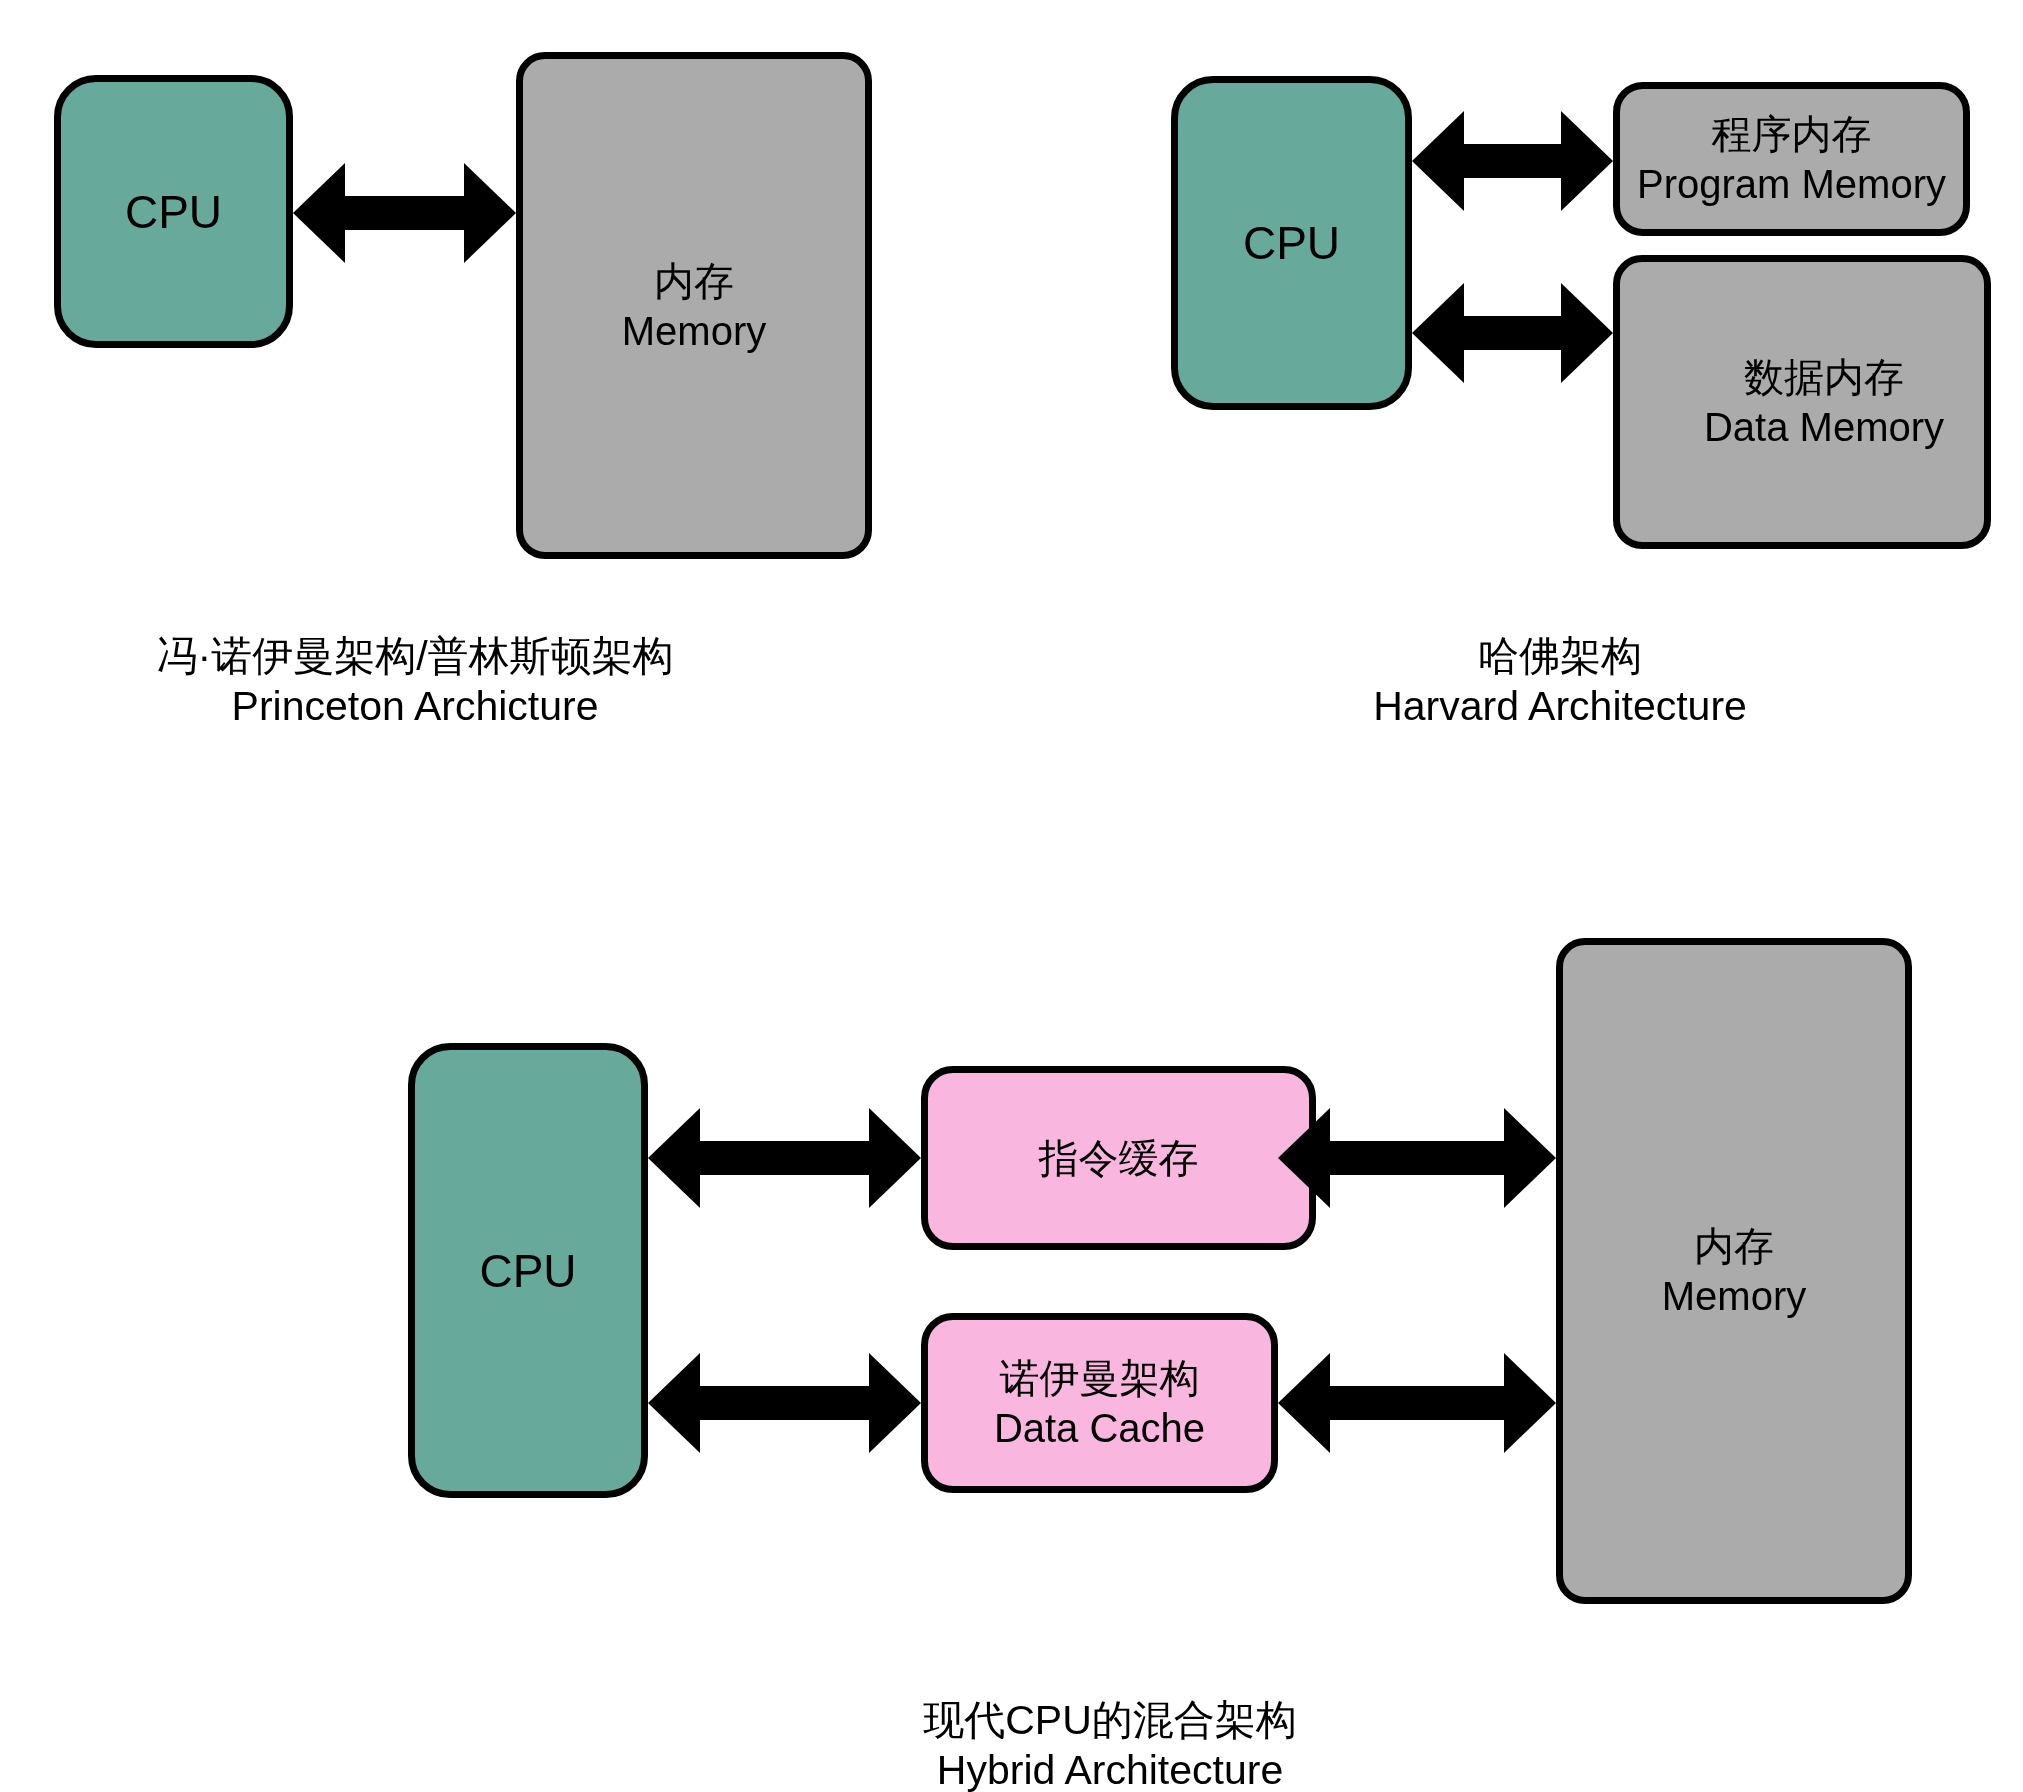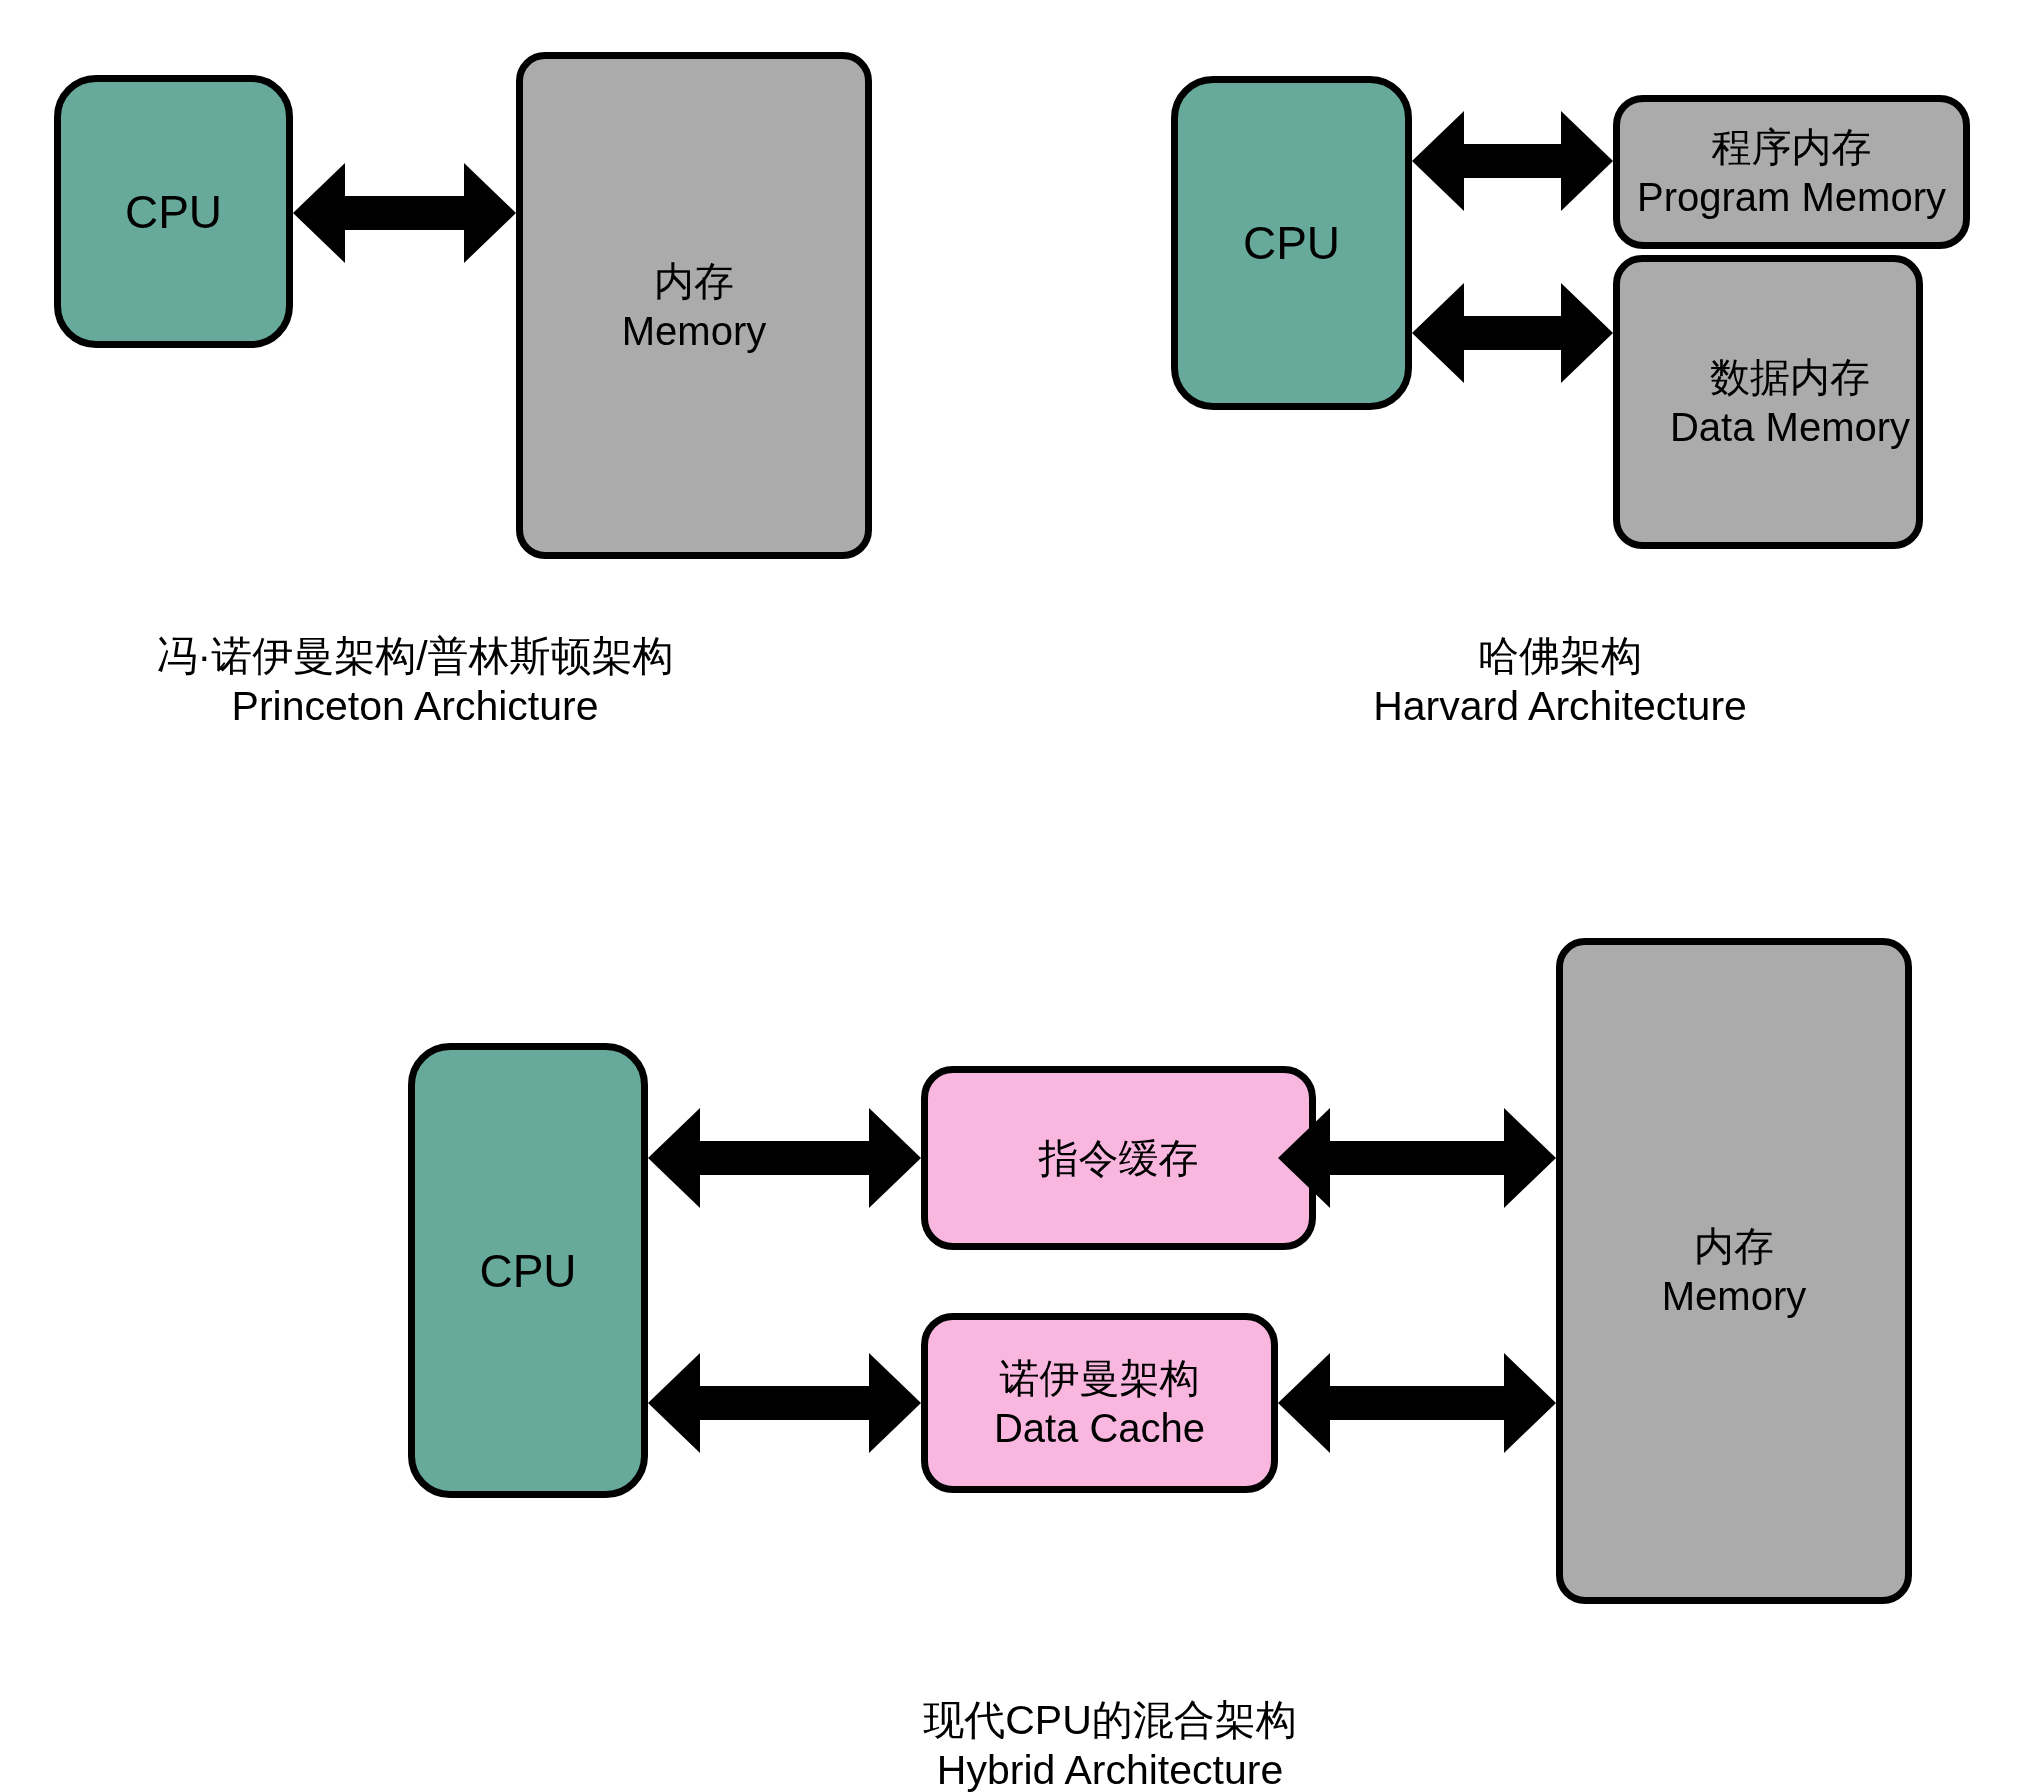--- a/index.html
+++ b/index.html
@@ -120,26 +120,26 @@
     <i class="shaft"></i>
     <i class="head-right"></i>
   </div>
 
   <div class="arrow" style="left:1412px; top:283px; width:201px;">
     <i class="head-left"></i>
     <i class="shaft"></i>
     <i class="head-right"></i>
   </div>
 
-  <div class="node mem small" style="left:1613px; top:82px; width:357px; height:154px;margin-top:13px;">
+  <div class="node mem small" style="left:1613px; top:82px; width:357px; height:154px;">
     <span>程序内存</span>
     <span>Program Memory</span>
   </div>
 
-  <div class="node mem" style="left:1613px; top:255px; width:310px; height:294px;padding-left:44px;">
+  <div class="node mem" style="left:1613px; top:255px; width:378px; height:294px;padding-left:44px;">
     <span>数据内存</span>
     <span>Data Memory</span>
   </div>
 
   <div class="caption" style="left:1560px; top:591px;">
     <div>哈佛架构</div>
     <div>Harvard Architecture</div>
   </div>
 
   <div class="node cpu" style="left:408px; top:1043px; width:240px; height:455px;">

